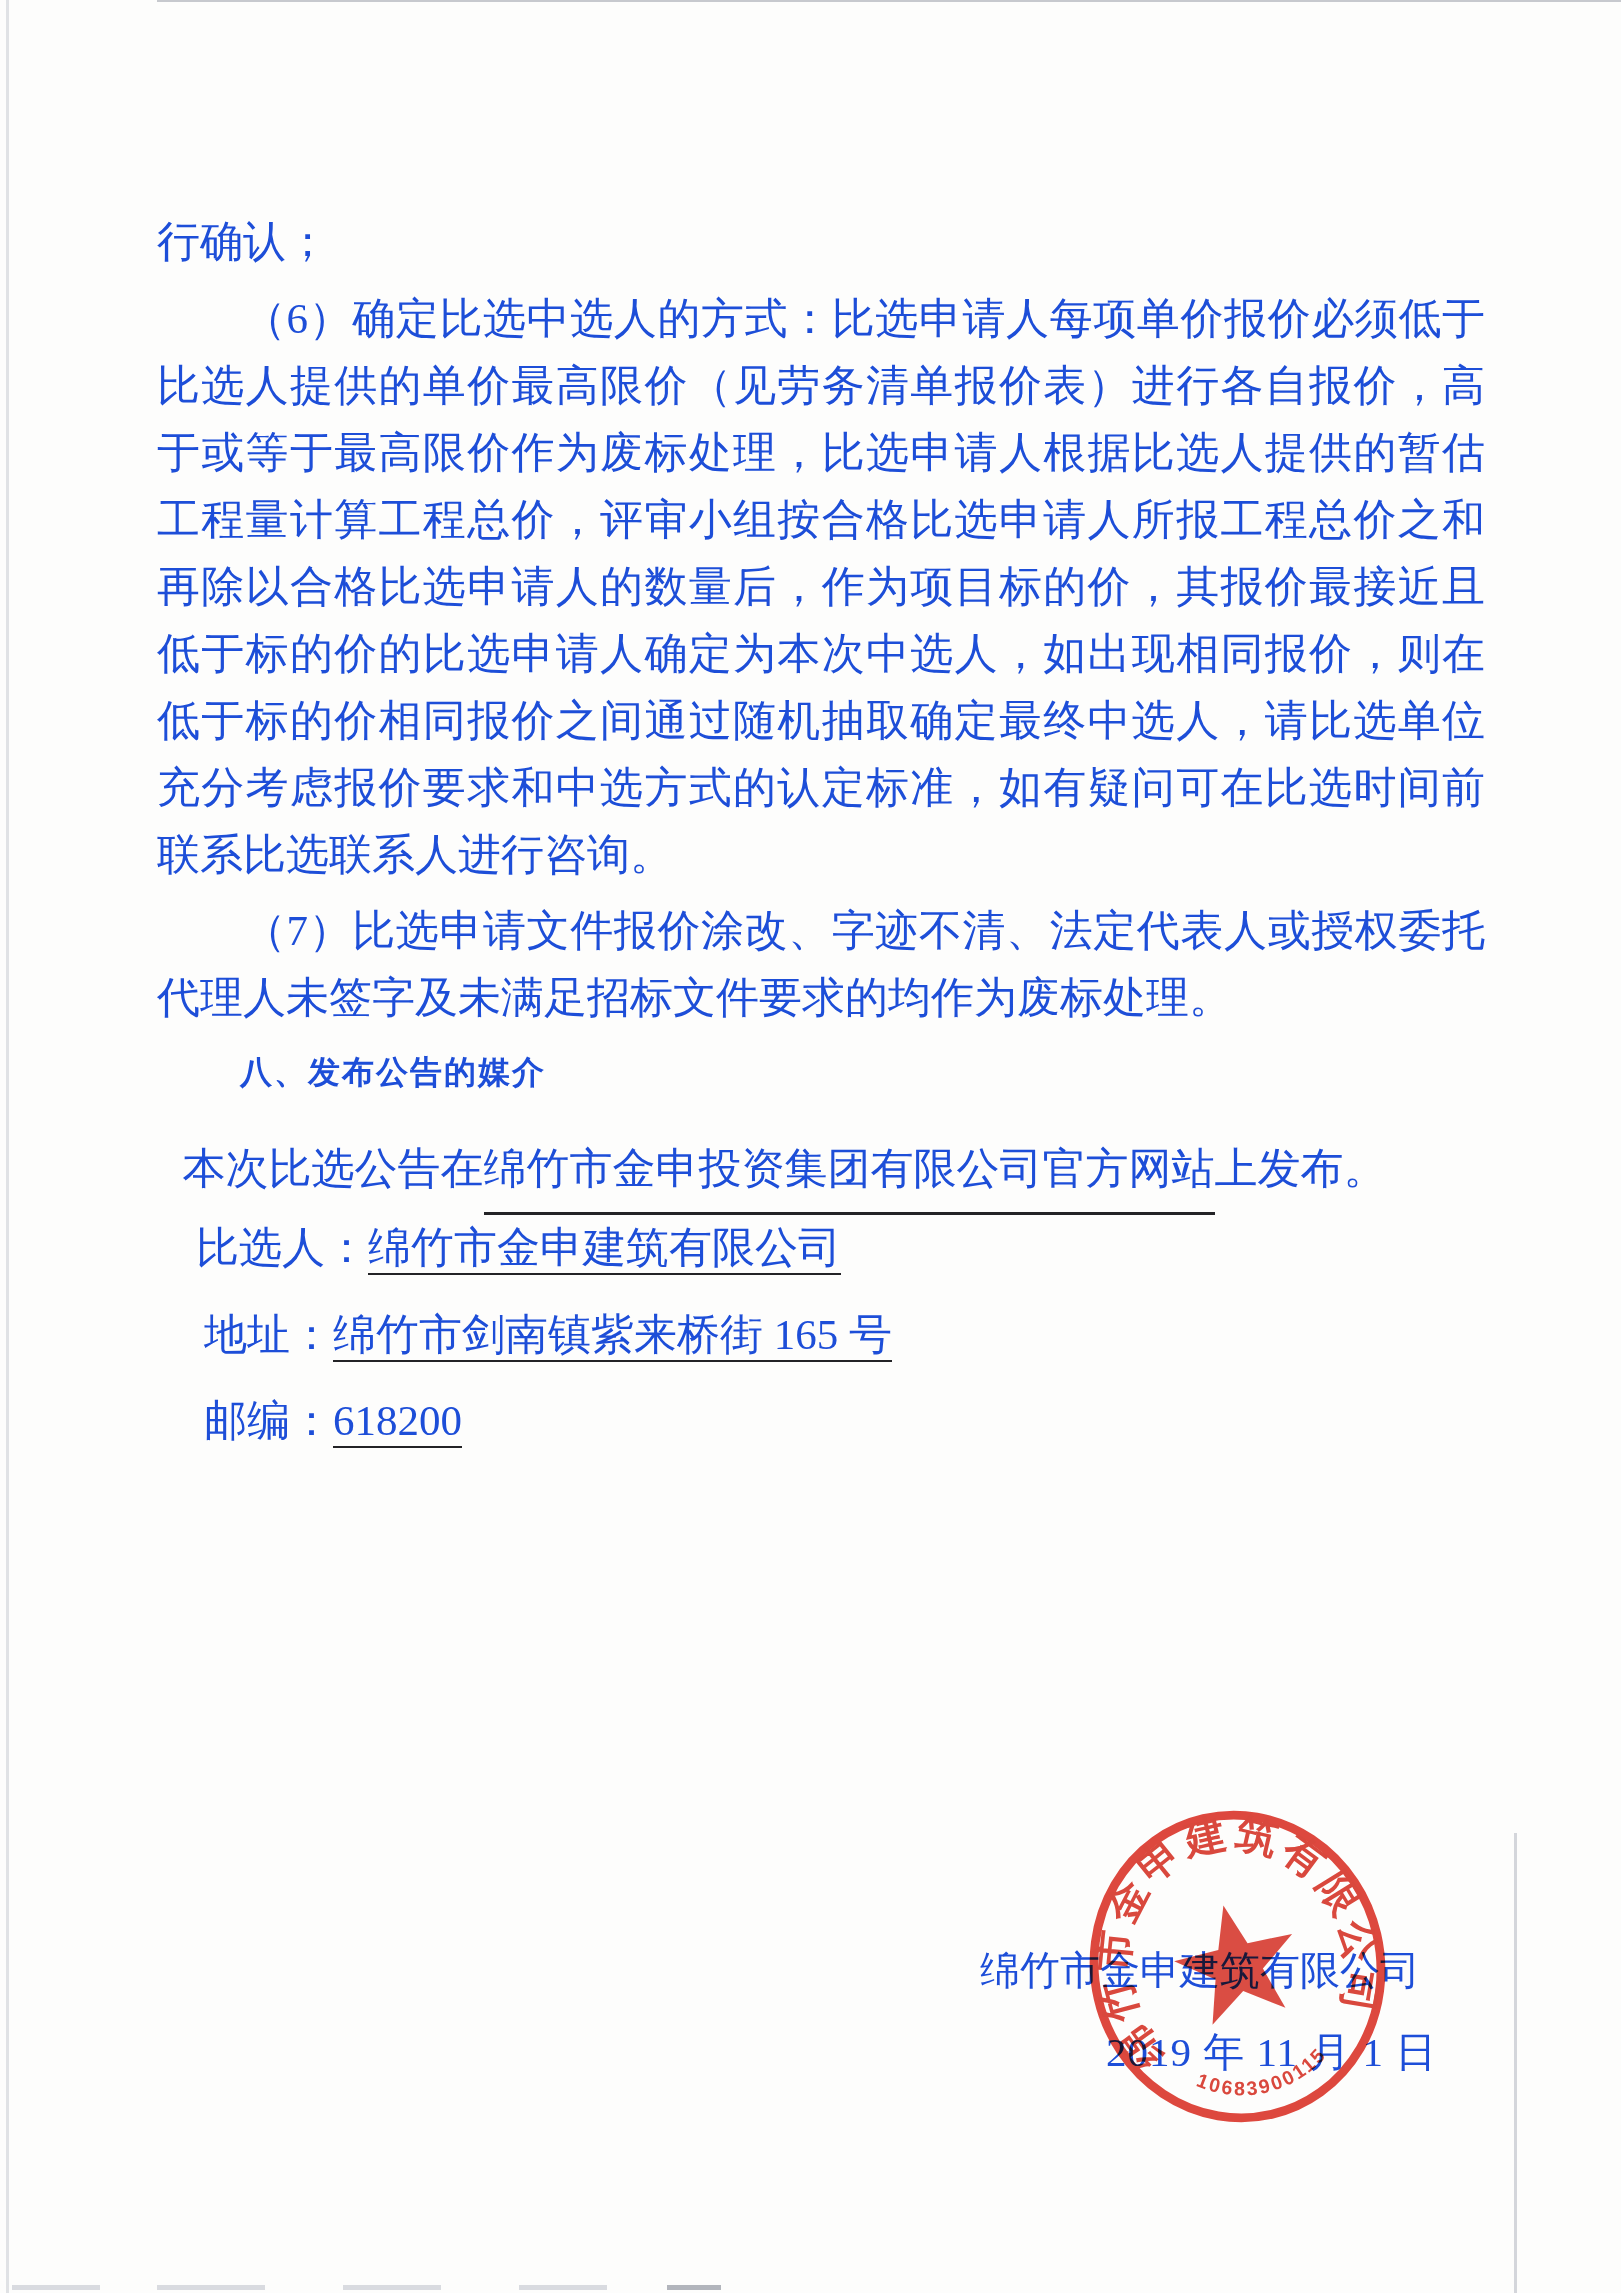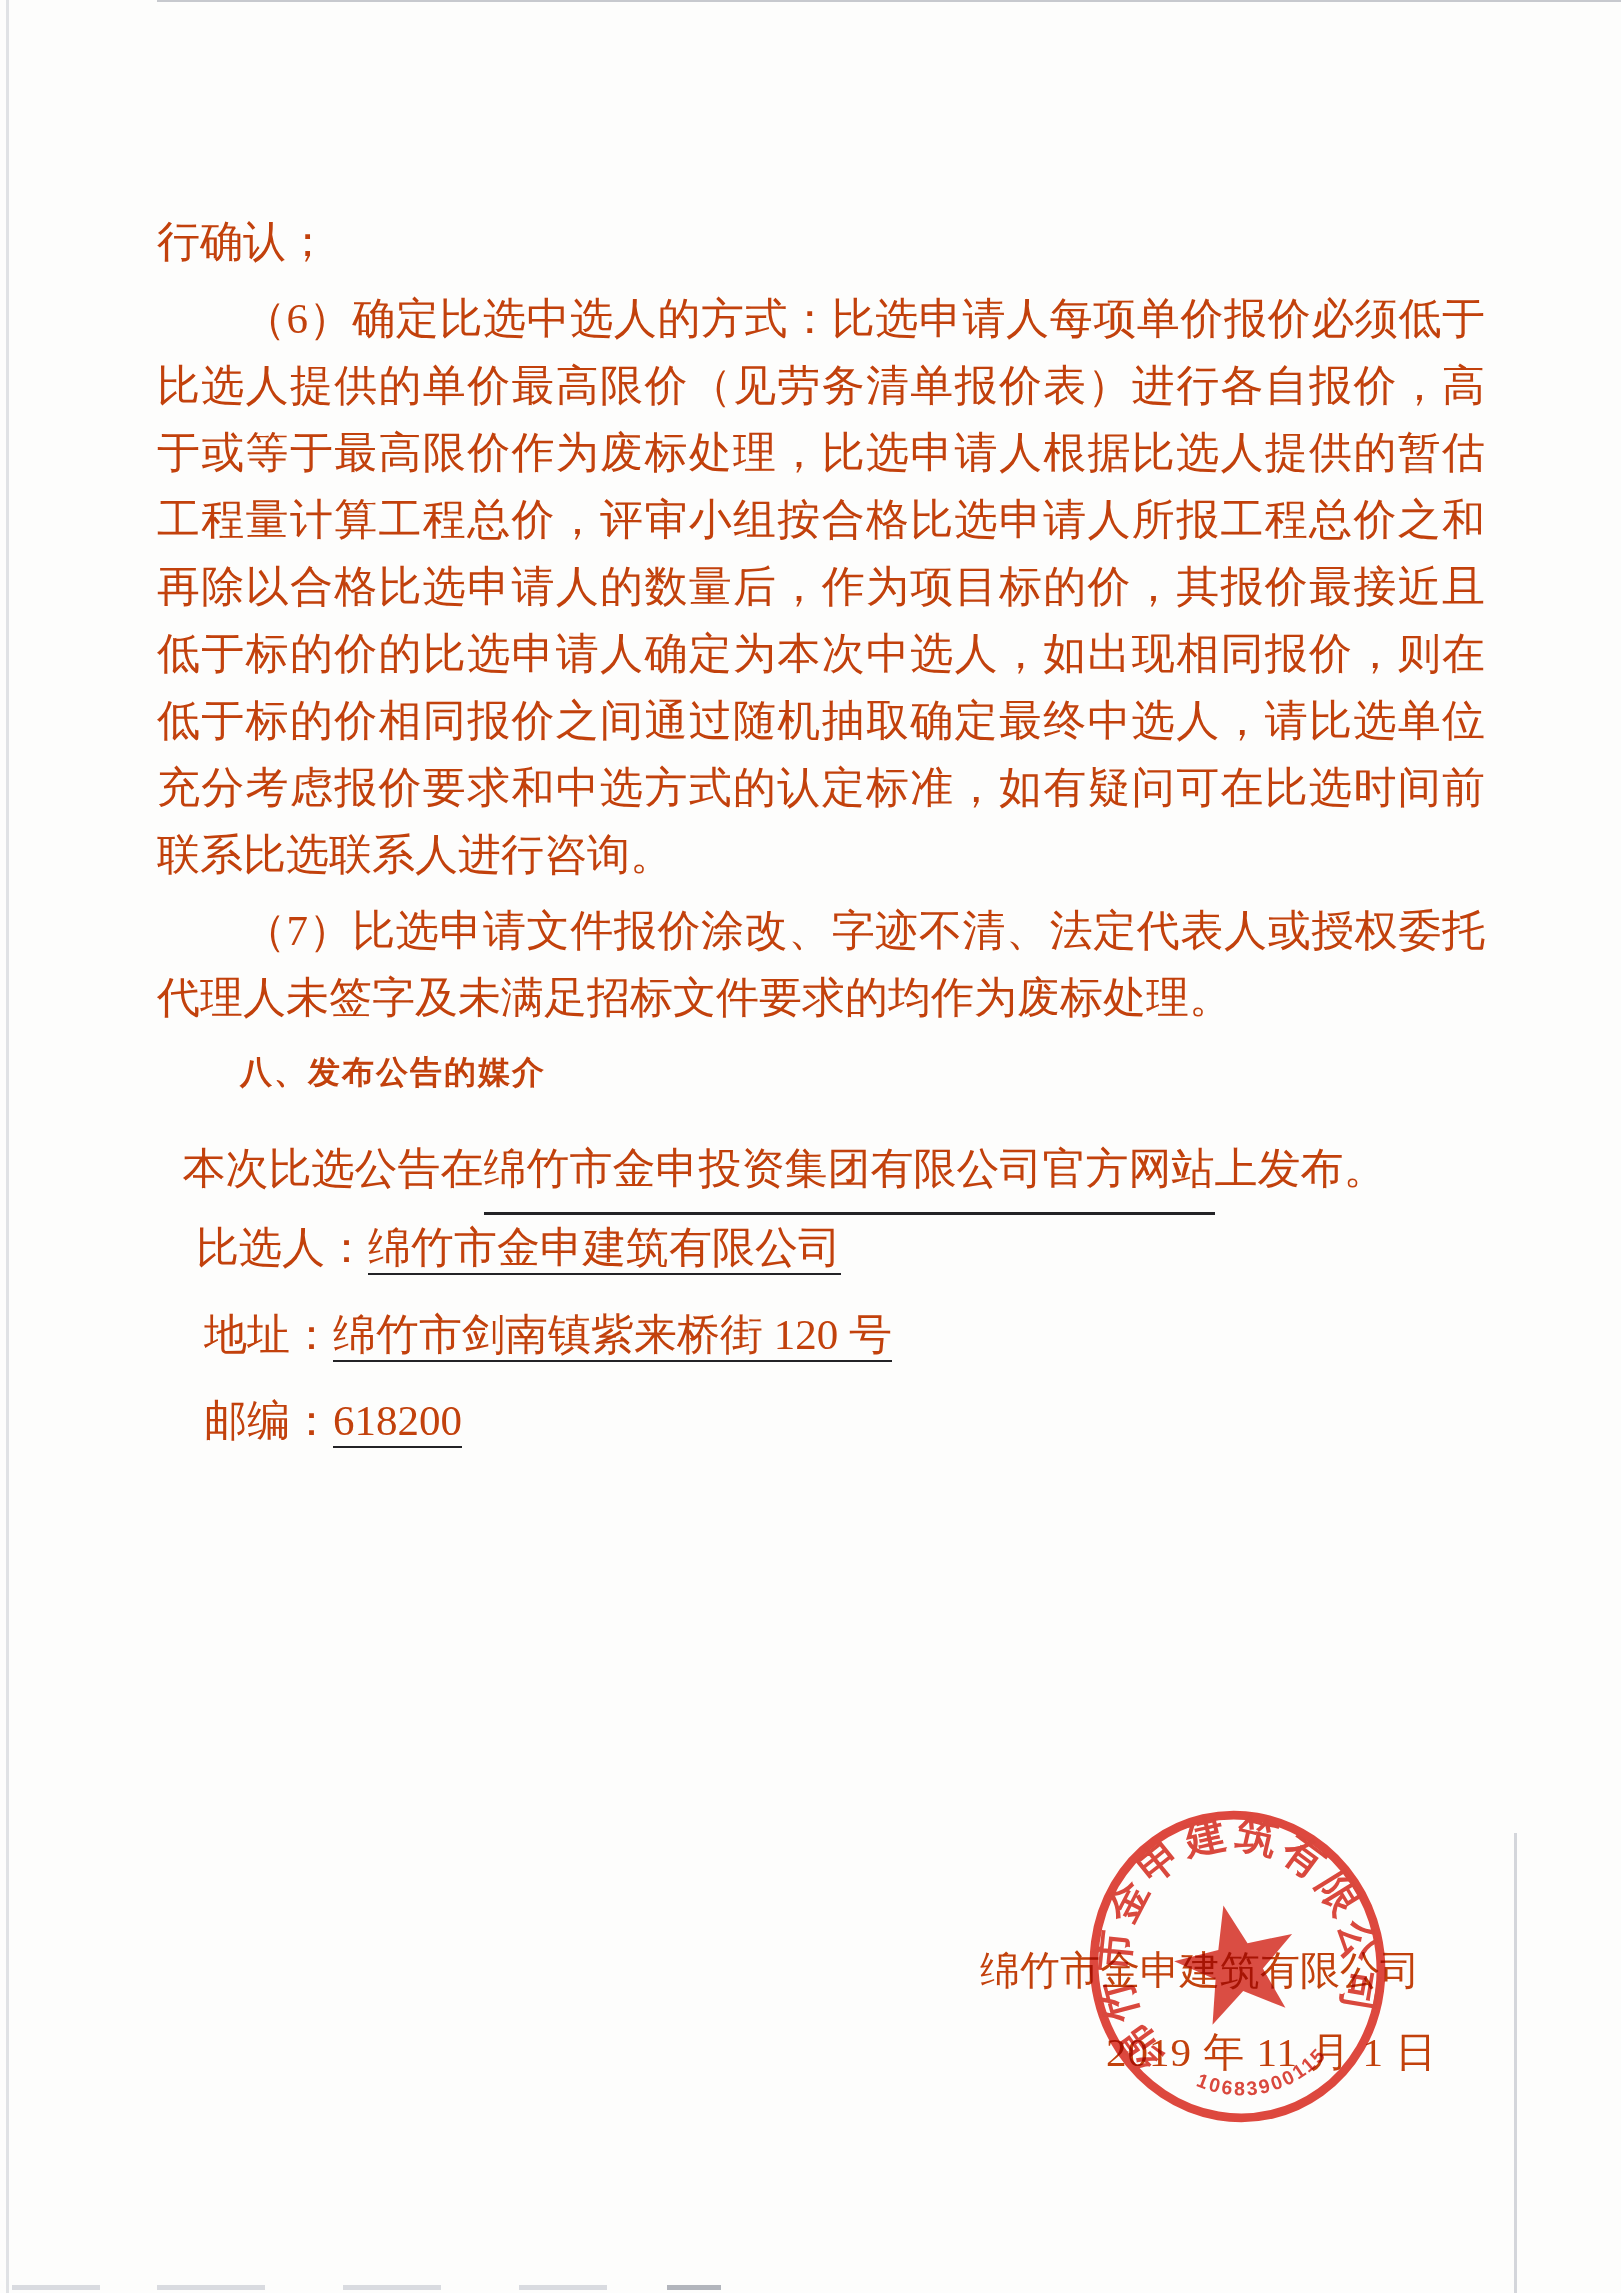--- a/index.html
+++ b/index.html
@@ -2,21 +2,21 @@
 <html><head>
 <meta charset="utf-8">
 <style>
   html,body{margin:0;padding:0;background:#e9e9ea;}
   .page{
     position:relative;
     width:1621px;height:2294px;
     background:#fdfdfc;
     overflow:hidden;
     font-family:"Liberation Serif","DejaVu Serif",serif;
-    color:#c2410c;
+    color:#1d4ed8;
   }
   .doc{
     position:absolute;
     left:157px; right:136px; top:208px;
     font-size:43px;
     line-height:67px;
     text-align:justify;
     text-justify:inter-ideograph;
   }
   .carry{margin:0 0 9.8px 0;}
@@ -70,21 +70,21 @@
 
     <p class="body-par">（7）比选申请文件报价涂改、字迹不清、法定代表人或授权委托代理人未签字及未满足招标文件要求的均作为废标处理。</p>
 
     <div class="sec-heading">八、发布公告的媒介</div>
 
     <p class="media-line"><span>本次比选公告在</span><span class="u">绵竹市金申投资集团有限公司官方网站</span><span>上发布。</span></p>
 
 
     <div class="contact-row"><span>比选人：</span><span class="contact-value">绵竹市金申建筑有限公司</span></div>
 
-    <div class="contact-row indent2"><span>地址：</span><span class="contact-value">绵竹市剑南镇紫来桥街 120 号</span></div>
+    <div class="contact-row indent2"><span>地址：</span><span class="contact-value">绵竹市剑南镇紫来桥街 165 号</span></div>
 
     <div class="contact-row indent2"><span>邮编：</span><span class="contact-value">618200</span></div>
 
 
 
   </div>
 
   <div class="signature">绵竹市金申建筑有限公司</div>
   <div class="sign-date">2019 年 11 月 1 日</div>
 

